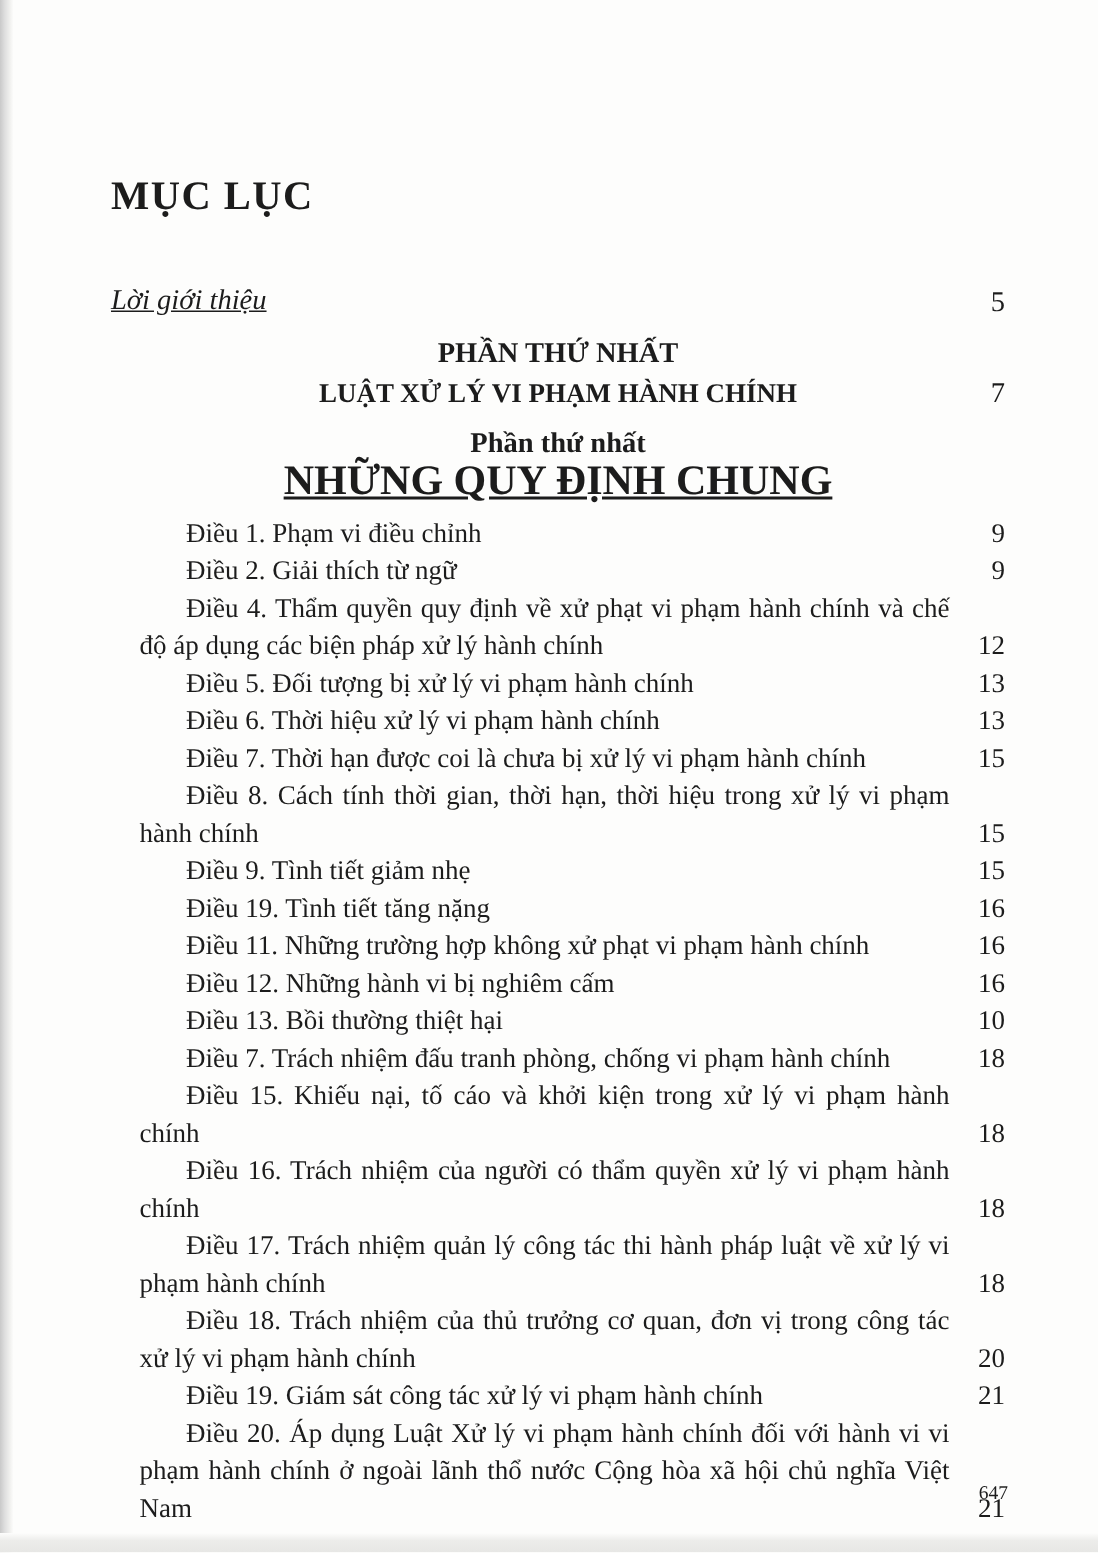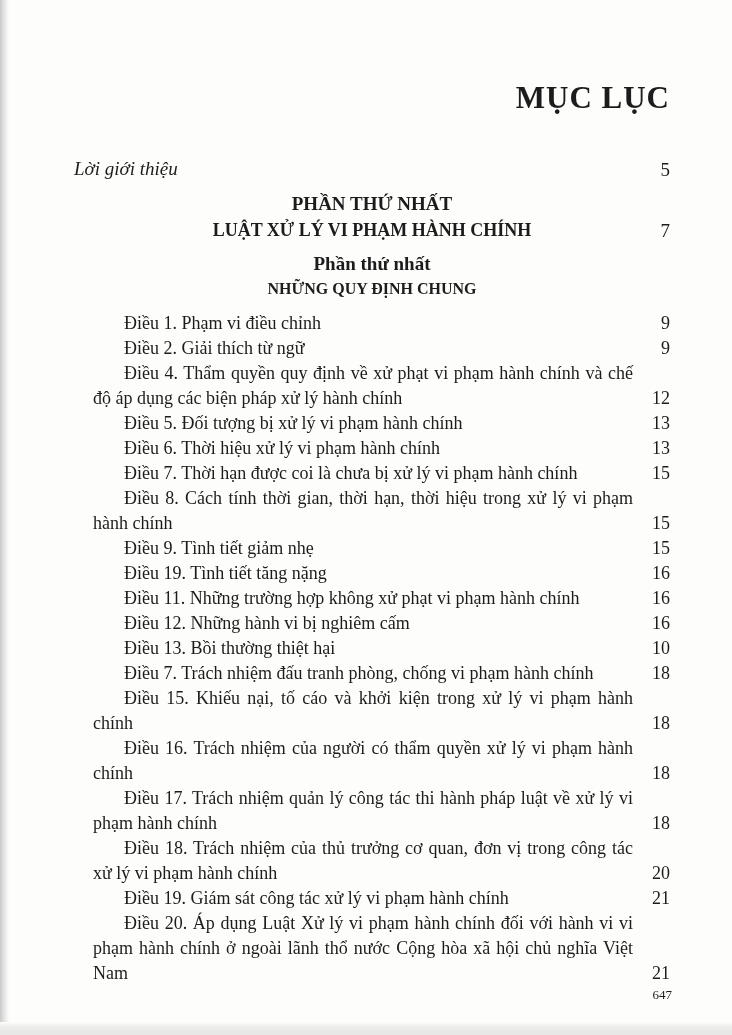--- a/index.html
+++ b/index.html
@@ -29,23 +29,23 @@
     height: 13px;
     background: linear-gradient(to bottom, #fdfdfc 0%, #ececea 40%, #e7e7e5 100%);
   }
   .content {
     position: absolute;
     left: 74px;
     right: 62px;
     top: 0;
   }
   .doc-title {
-    margin-top: 80px;
-    text-align: right;
-    font-size: 31px;
+    margin-top: 112px;
+    text-align: left;
+    font-size: 27px;
     line-height: 36px;
     font-weight: bold;
     letter-spacing: 1px;
   }
   .row {
     position: relative;
   }
   .pagenum {
     position: absolute;
     right: 0;
@@ -54,20 +54,21 @@
     line-height: 25px;
     font-weight: normal;
   }
   .intro-row {
     margin-top: 40px;
     font-size: 19px;
     line-height: 26px;
   }
   .intro-label {
     font-style: italic;
+    text-decoration: underline;
   }
   .part-heading {
     margin-top: 9px;
     text-align: center;
     font-weight: bold;
   }
   .part-kicker {
     font-size: 19px;
     line-height: 26px;
   }
@@ -83,22 +84,23 @@
   .chapter-heading {
     margin-top: 8px;
     text-align: center;
     font-weight: bold;
   }
   .chapter-kicker {
     font-size: 19px;
     line-height: 25px;
   }
   .chapter-title {
-    font-size: 16px;
-    line-height: 26px;
+    font-size: 28px;
+    line-height: 26px;
+    text-decoration: underline;
   }
   .entries {
     margin-top: 9px;
   }
   .entry {
     position: relative;
     font-size: 18px;
     line-height: 25px;
     margin-left: 19px;
   }

